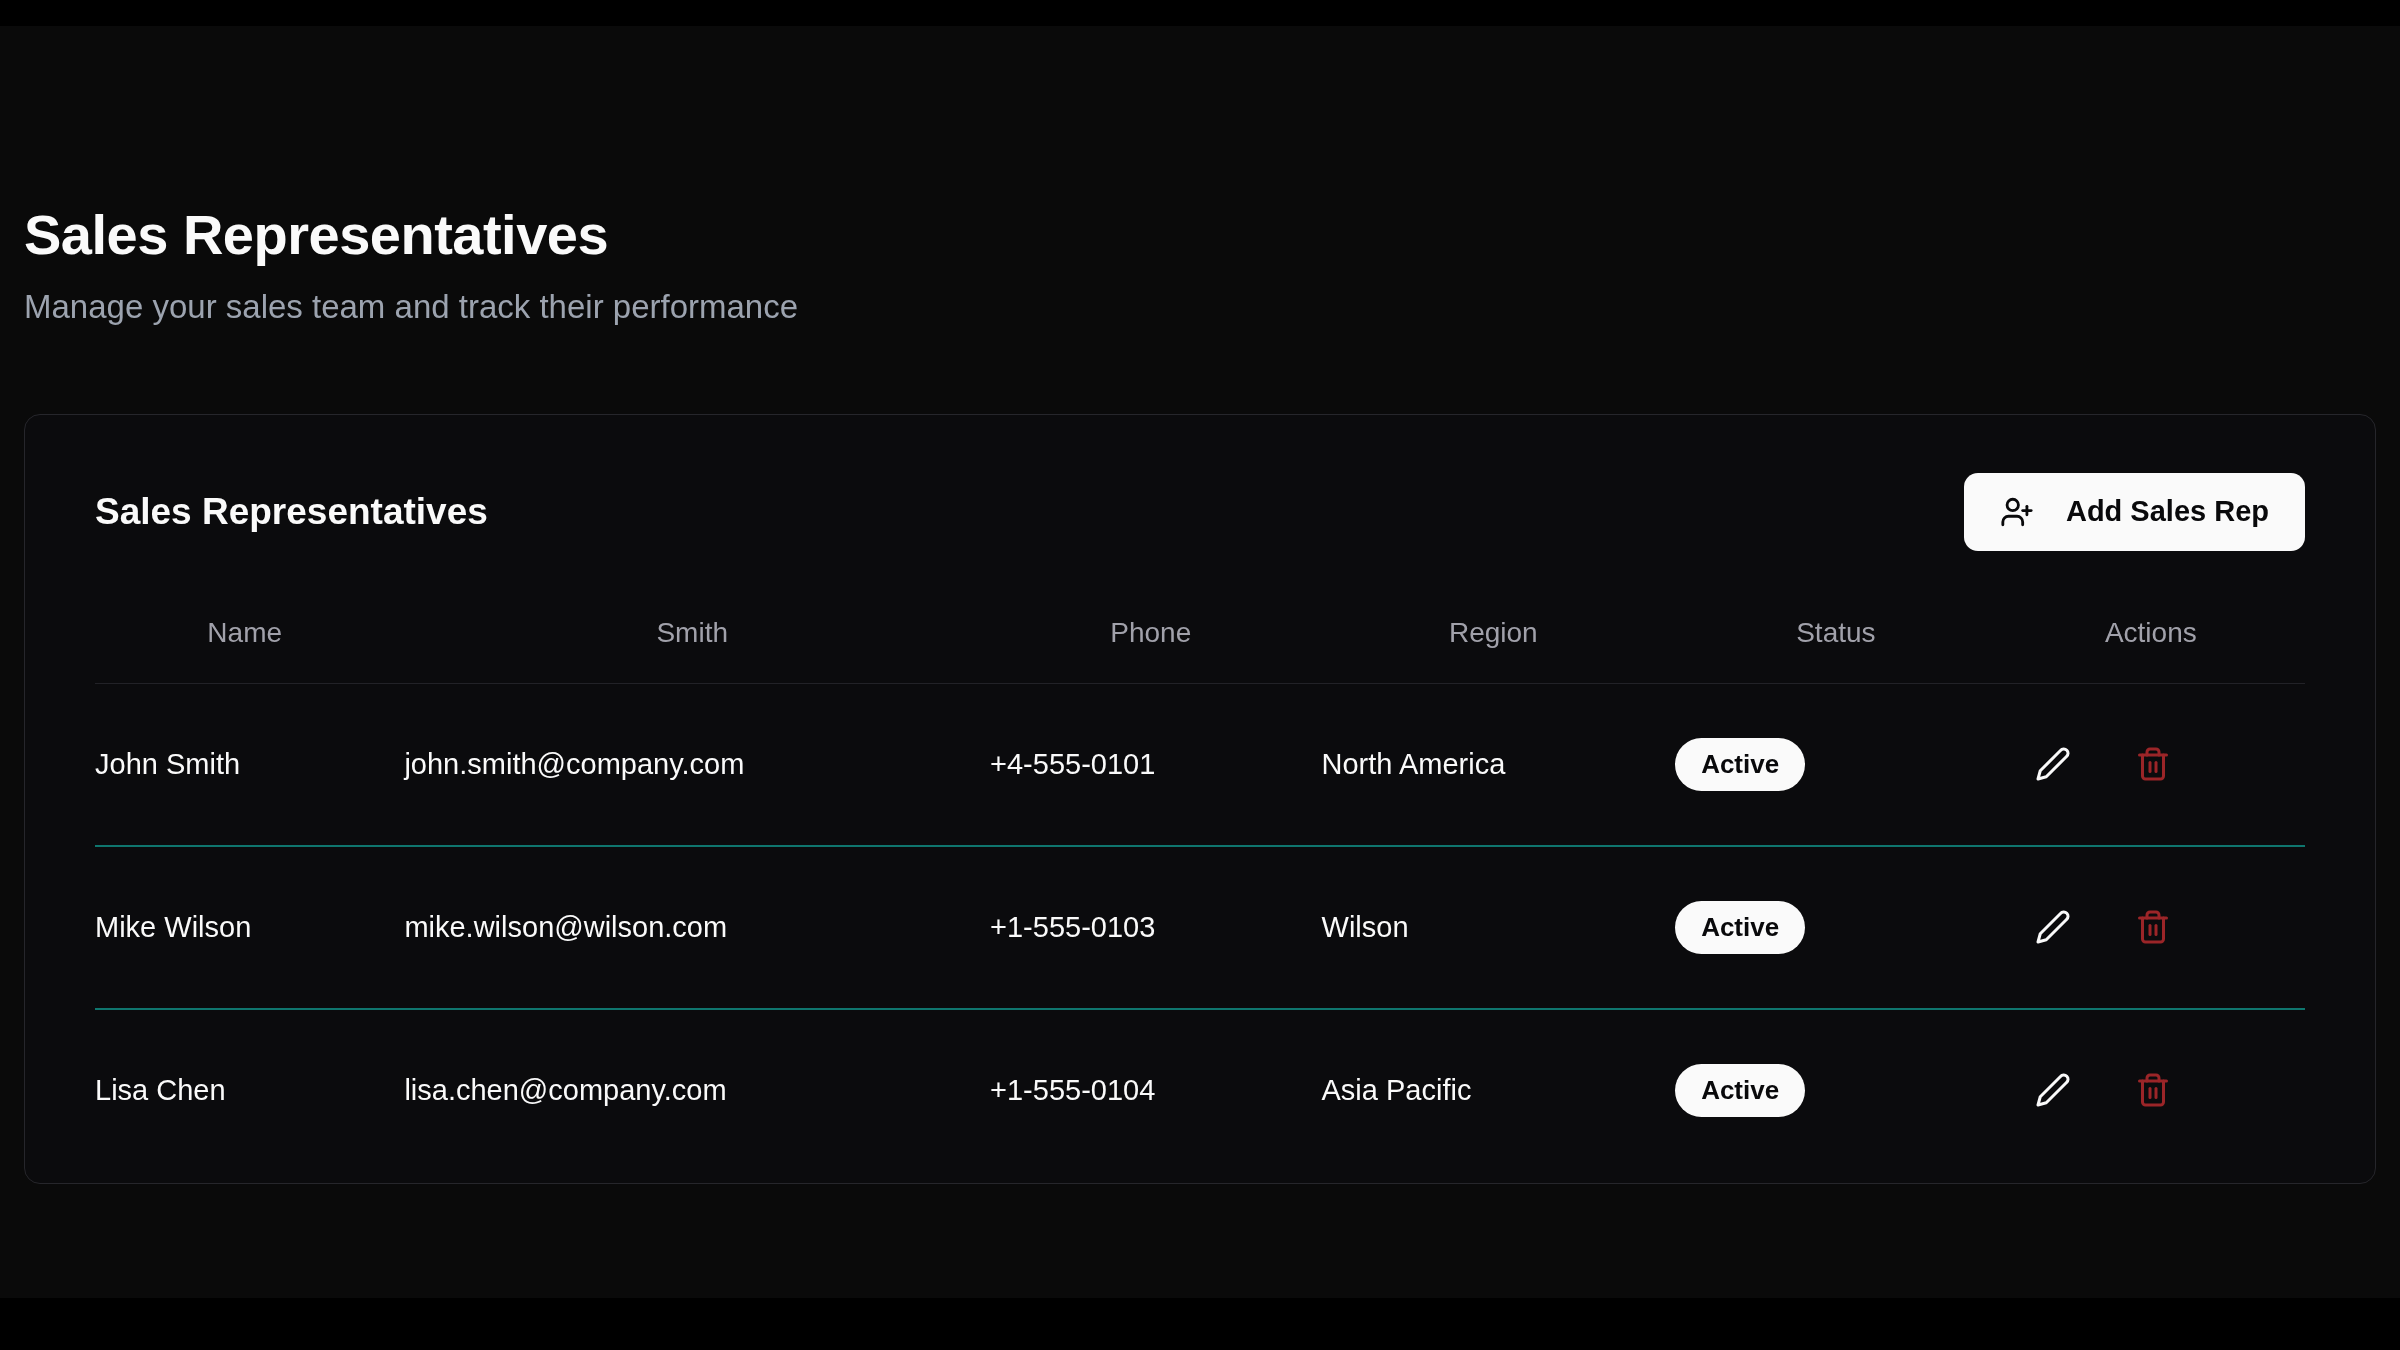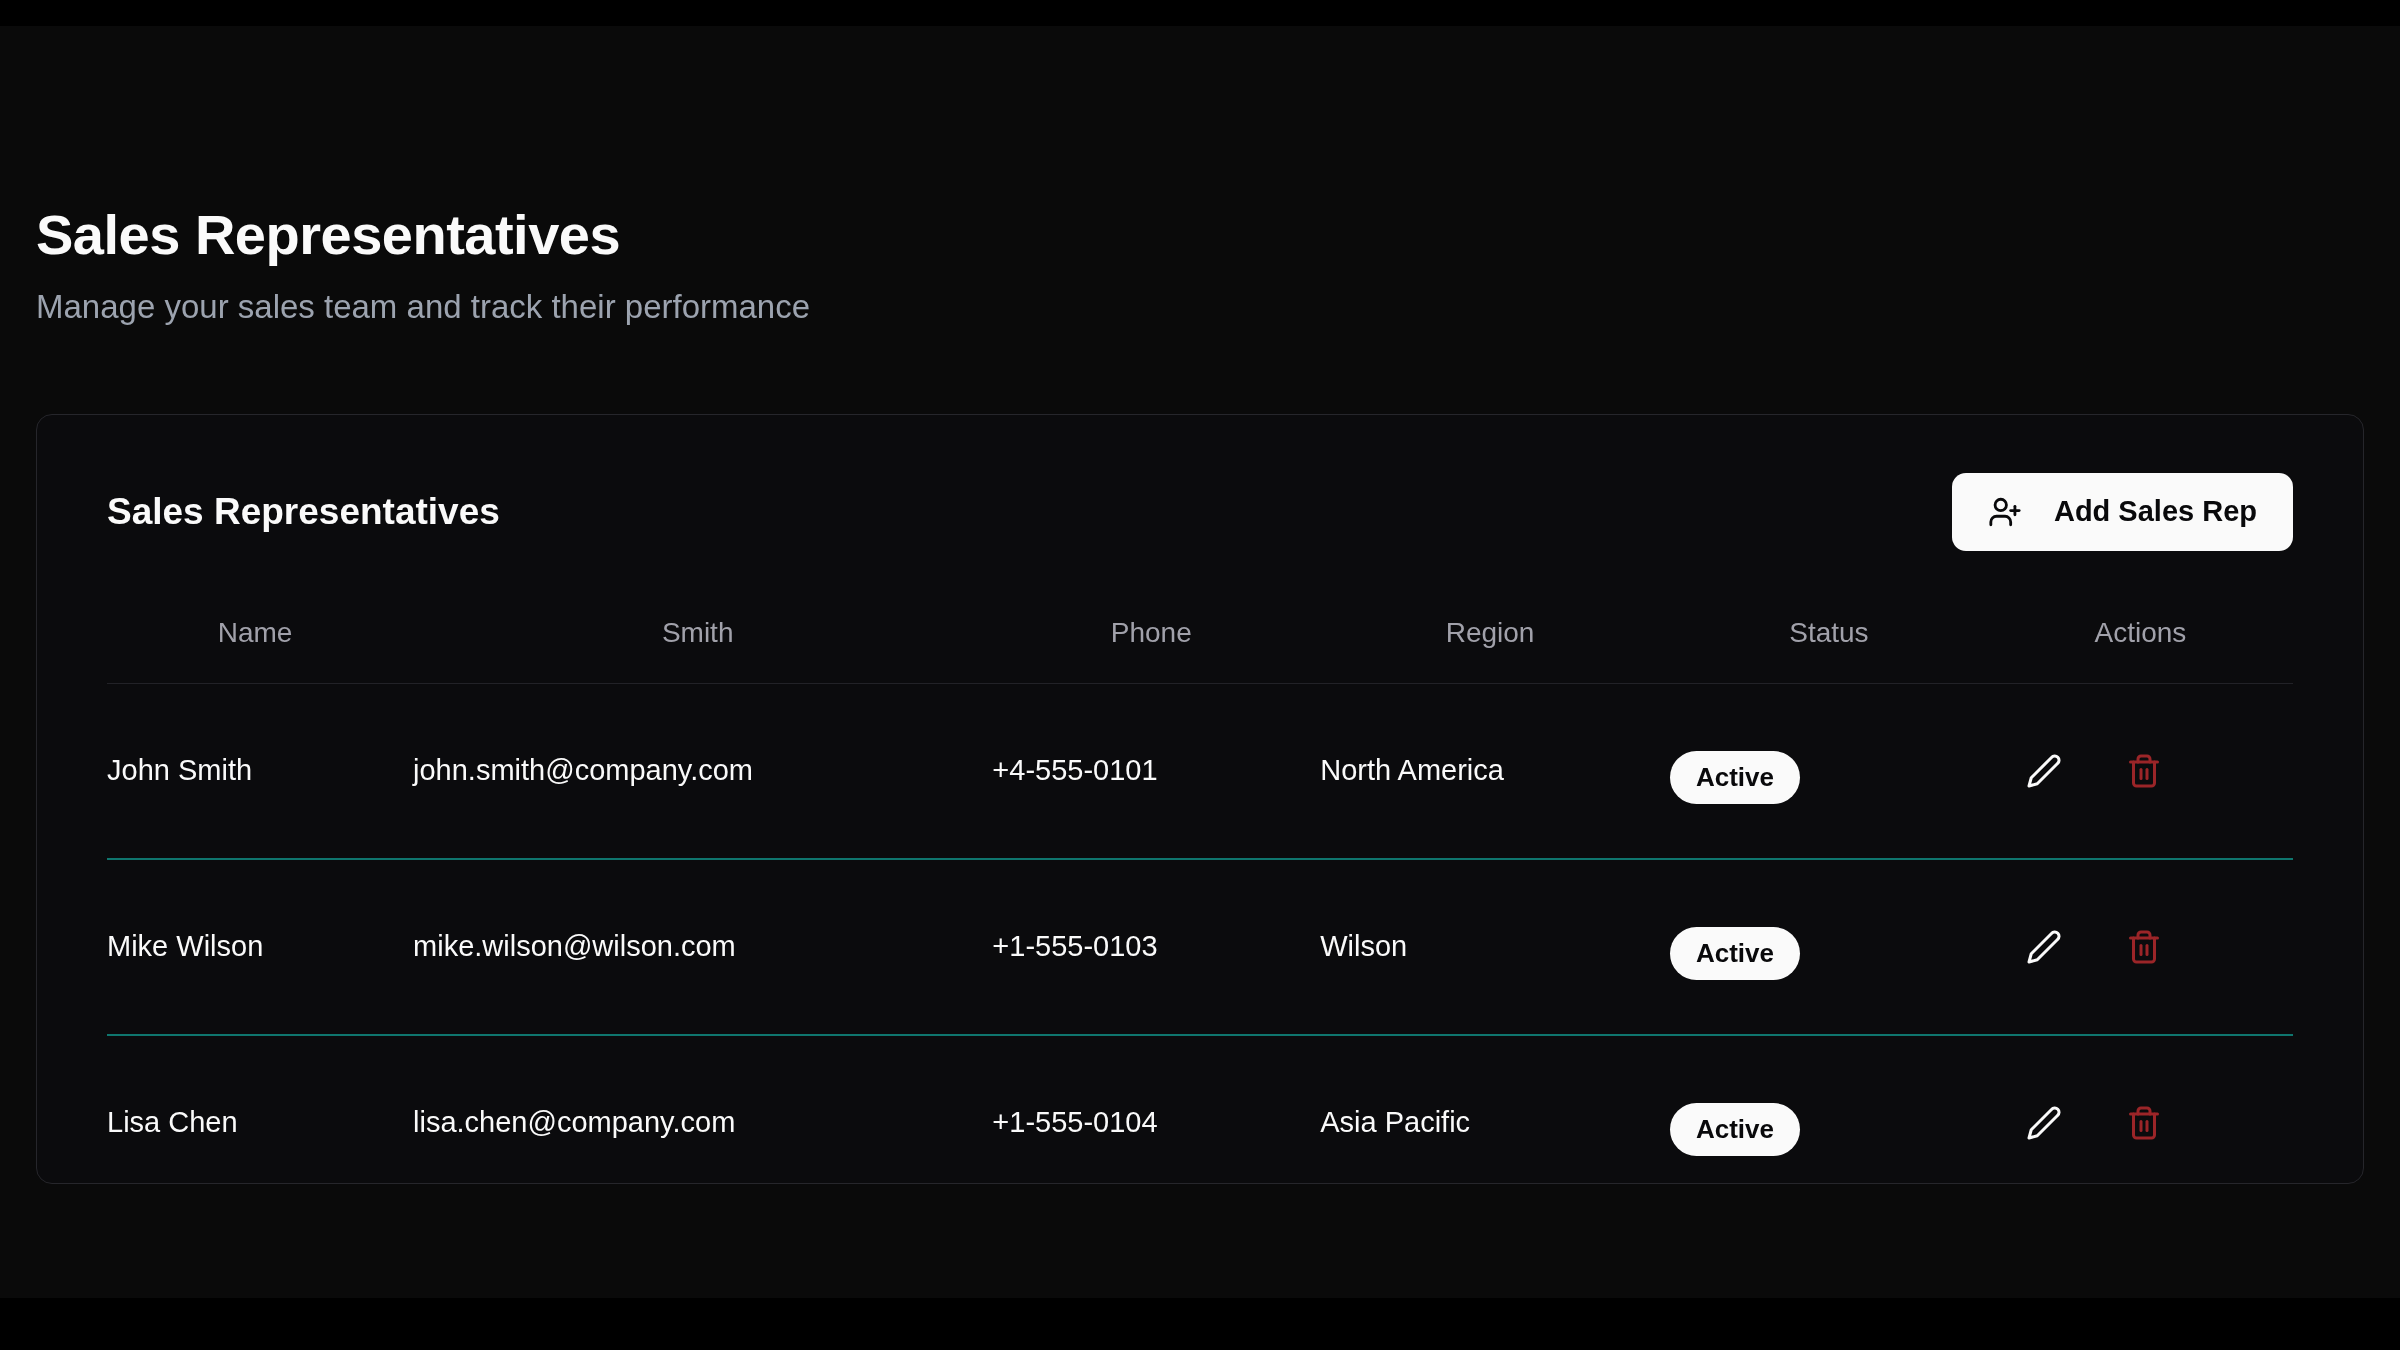--- a/index.html
+++ b/index.html
@@ -10,21 +10,21 @@
     font-family: "Liberation Sans", sans-serif;
     position: relative;
   }
   .top-strip {
     height: 26px; background: #000;
   }
   .bottom-strip {
     position: absolute; left: 0; bottom: 0; width: 100%; height: 52px; background: #000;
   }
   .page {
-    padding: 0 36px;
+    padding: 0 24px;
   }
   .page-title {
     margin-top: 178px;
     font-size: 56px;
     font-weight: 700;
     letter-spacing: -0.5px;
     color: #fafafa;
     line-height: 1.1;
   }
   .page-subtitle {
@@ -91,21 +91,20 @@
   td.cell-name { font-weight: 500; }
   .badge {
     display: inline-flex;
     align-items: center;
     background: #fafafa;
     color: #09090b;
     border-radius: 9999px;
     padding: 11px 26px;
     font-size: 26px;
     font-weight: 600;
-    margin-top: 13px;
   }
   .actions-cell { padding-left: 28px; }
   .actions {
     display: flex;
     align-items: center;
     gap: 64px;
   }
   .icon-btn {
     background: transparent;
     border: none;

